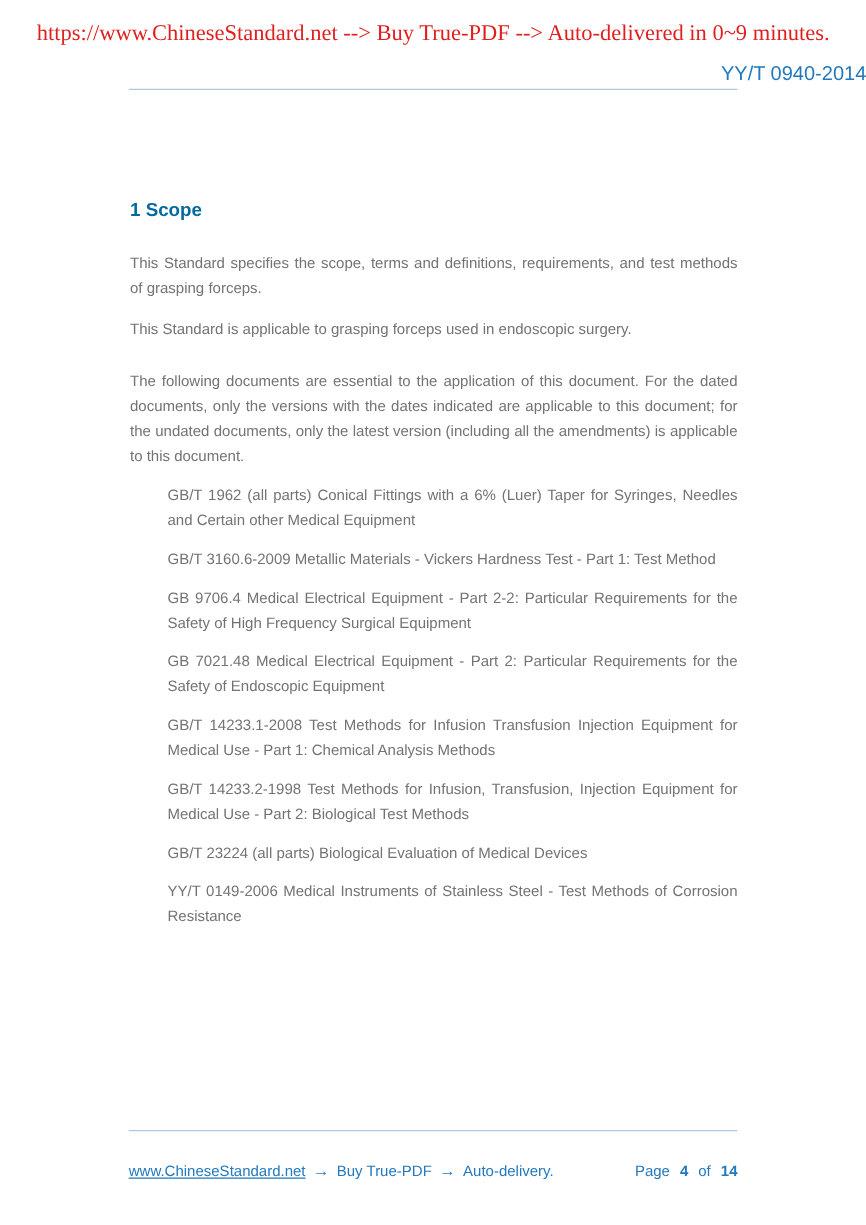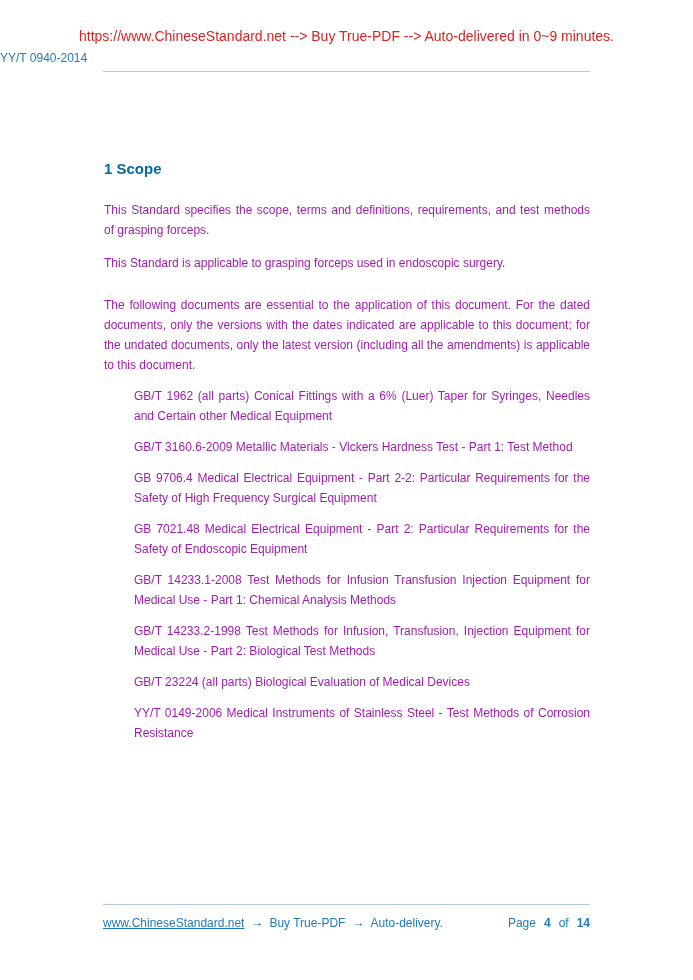--- a/index.html
+++ b/index.html
@@ -5,30 +5,31 @@
   * { margin: 0; padding: 0; box-sizing: border-box; }
   html, body { background: #ffffff; }
   body {
     width: 693px; height: 980px;
     position: relative;
     font-family: "Liberation Sans", "DejaVu Sans", sans-serif;
     color: #2d2d2d;
     overflow: hidden;
   }
   .promo {
-    position: absolute; top: 28px; left: 0; right: 0;
+    position: absolute; top: 16px; left: 0; right: 0;
     text-align: center;
-    font-size: 14px;
+    font-size: 18px;
     color: #e01f1f;
     cursor: pointer;
+    font-family: Liberation Serif, serif;
   }
   .std-code {
     position: absolute; top: 51px; left: 0; right: 0;
-    text-align: left;
-    font-size: 12px;
+    text-align: right;
+    font-size: 16px;
     color: #2379bd;
   }
   .top-rule {
     position: absolute; top: 71px; left: 103px; width: 487px;
     border-top: 1px solid #a9cbe2;
   }
   .content {
     position: absolute; top: 100px; left: 104px; width: 486px;
   }
   .doc-title {
@@ -43,33 +44,33 @@
     font-weight: bold;
     color: #0369a1;
     line-height: 18px;
   }
   .heading-scope { margin-top: 60px; }
   .heading-refs { margin-top: 28px; }
   .content p {
     font-size: 12px;
     line-height: 20px;
     text-align: justify;
-    color: #a21caf;
+    color: #737373;
   }
   .para { margin-top: 22px; }
   .para + .para { margin-top: 13px; }
   .ref {
     margin-left: 30px;
     margin-top: 11px;
   }
   .ref-first { margin-top: 11px; }
   .footer {
     position: absolute; top: 904px; left: 103px; width: 487px;
     border-top: 1px solid #a9cbe2;
-    padding-top: 10px;
+    padding-top: 24px;
     display: flex;
     justify-content: space-between;
     align-items: baseline;
     font-size: 12px;
     color: #2379bd;
   }
   .footer-left { display: inline-flex; gap: 6px; align-items: baseline; }
   .footer-link { color: #2379bd; text-decoration: underline; cursor: pointer; }
   .footer-arrow { font-size: 13px; }
   .footer-right { display: inline-flex; gap: 8px; align-items: flex-end; }

